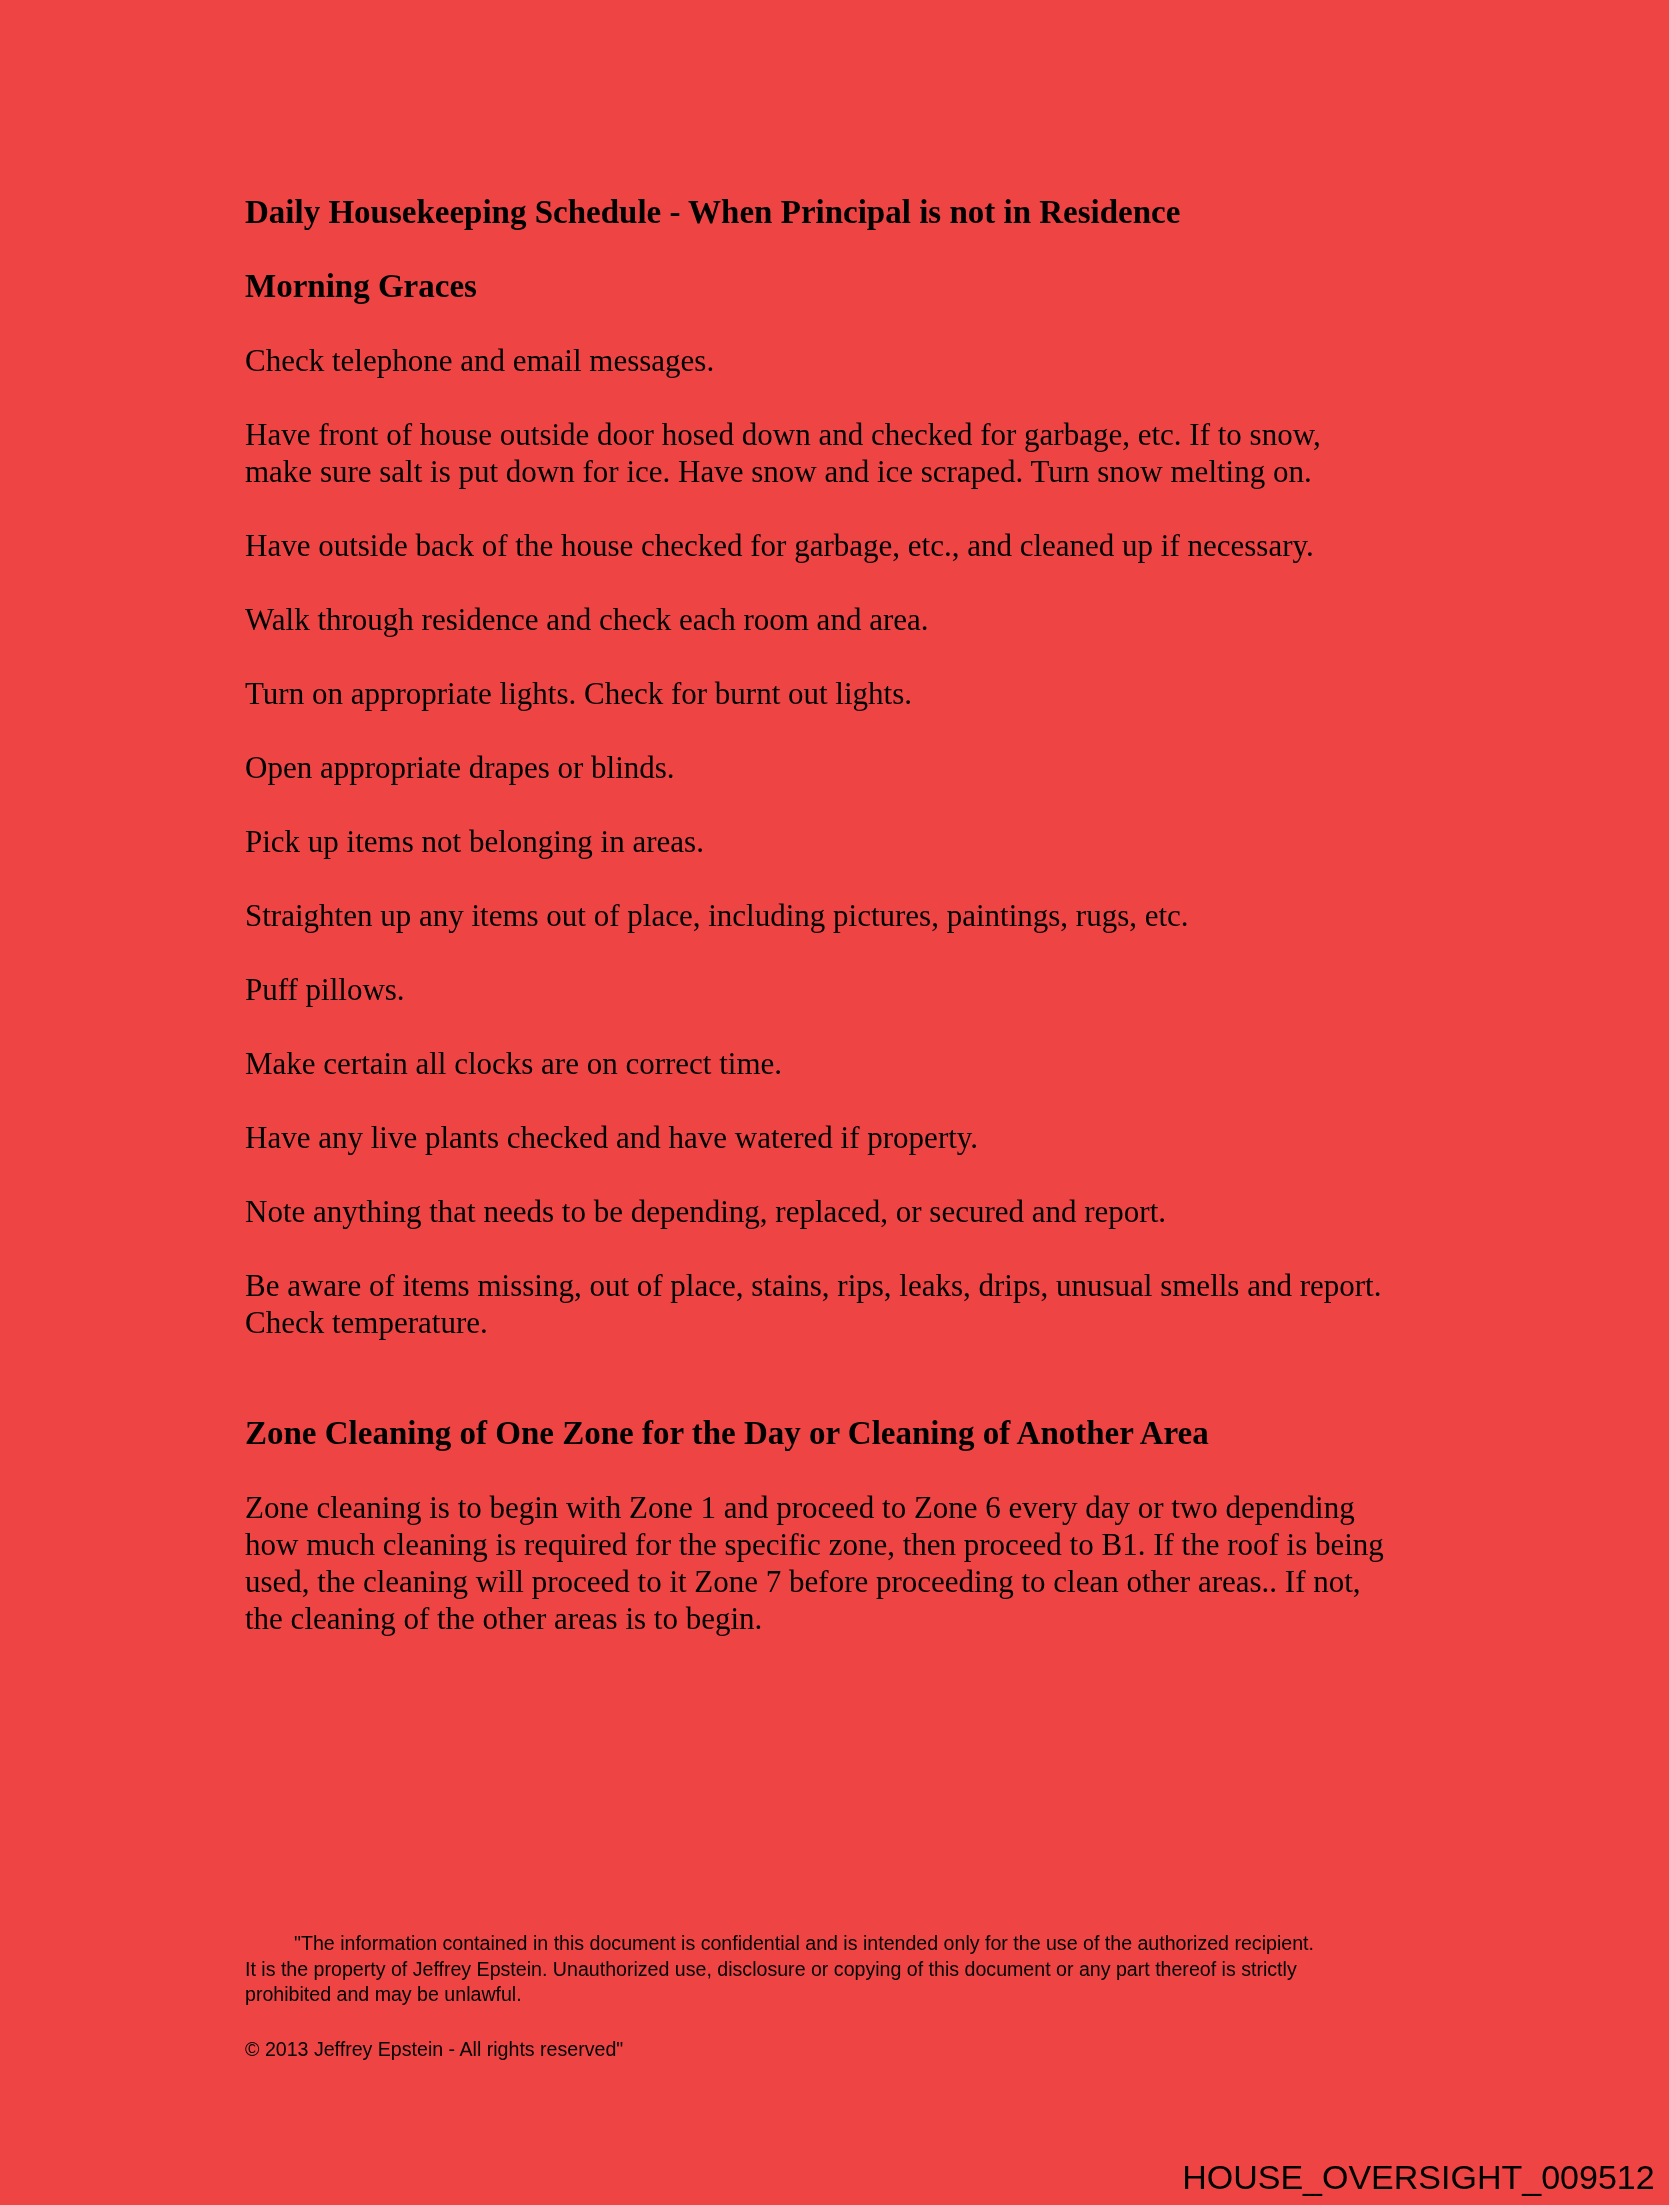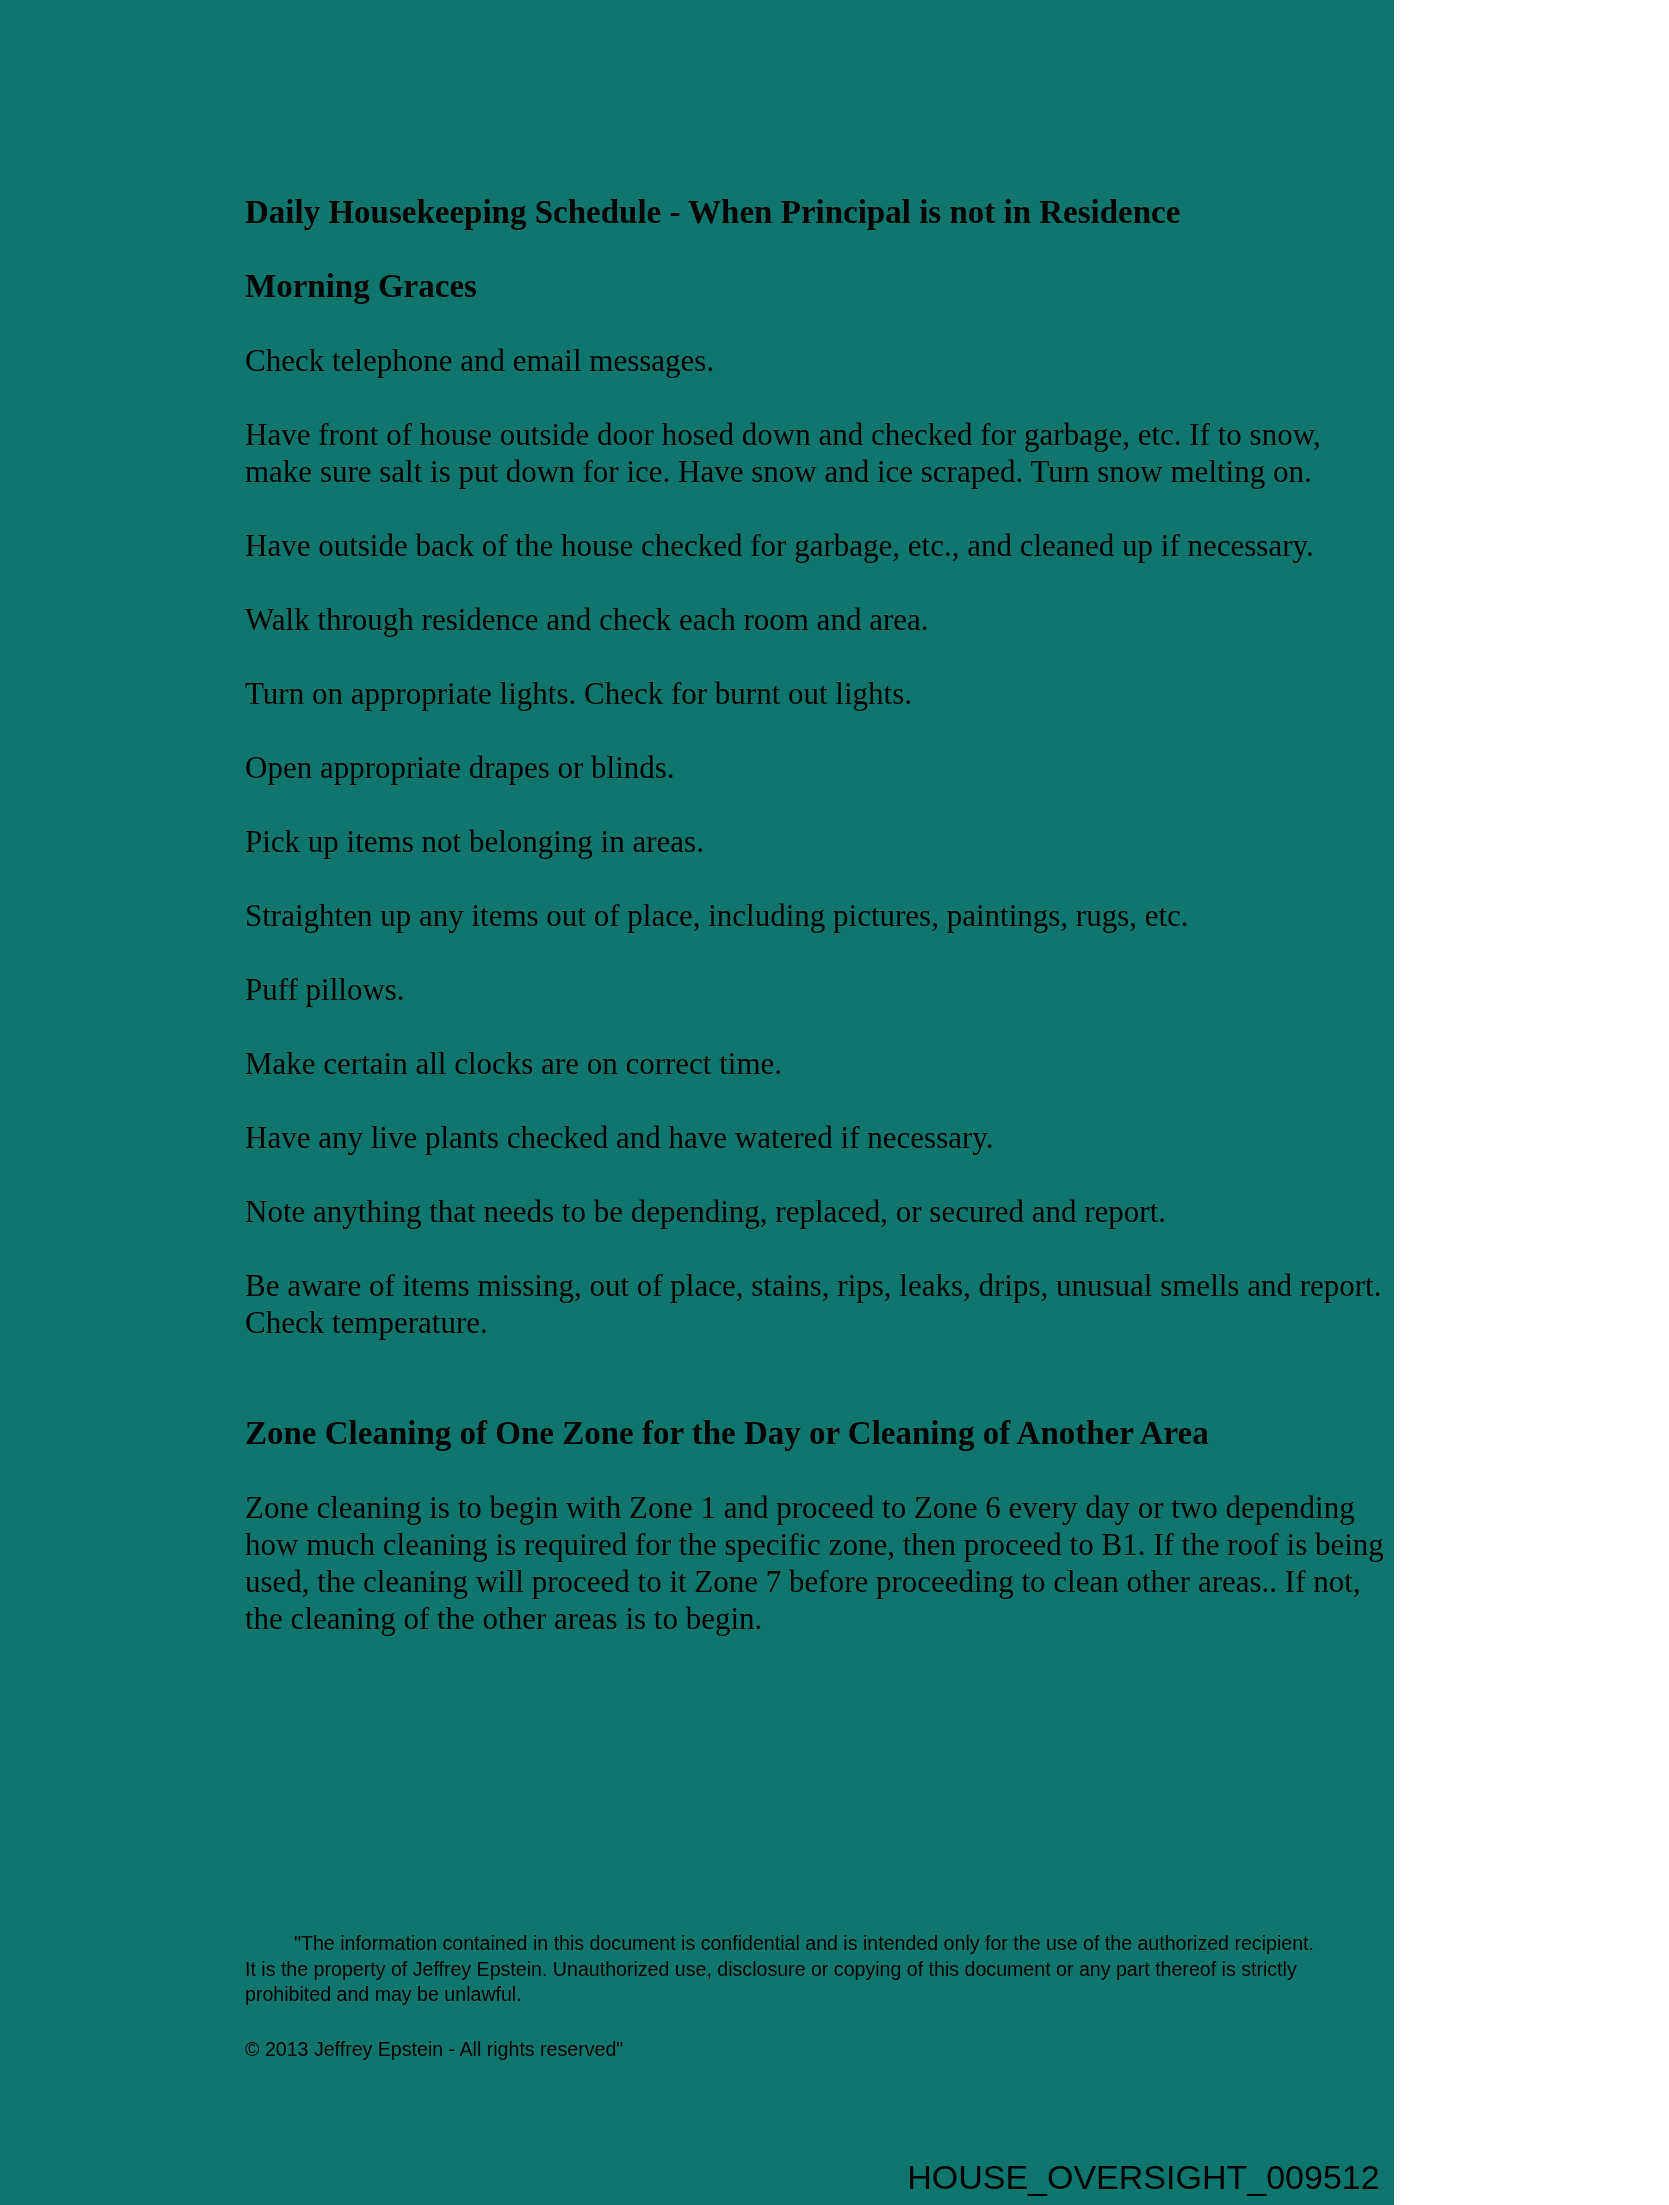--- a/index.html
+++ b/index.html
@@ -1,20 +1,20 @@
 <!DOCTYPE html>
 <html style="font-size:10.5px"><head>
 <meta charset="utf-8">
 <style>
   html, body { margin: 0; padding: 0; background: #ffffff; }
   .page {
     position: relative;
-    width: 1394px;
+    width: 1669px;
     height: 2205px;
-    background: #0f766e;
+    background: #ef4444;
     color: #000000;
     overflow: hidden;
     font-family: "Liberation Serif", "DejaVu Serif", serif;
   }
   .content {
     position: absolute;
     left: 245px;
     top: 194px;
     width: 1144px;
   }
@@ -77,21 +77,21 @@
     <p class="body-text">Check telephone and email messages.</p>
     <p class="body-text">Have front of house outside door hosed down and checked for garbage, etc. If to snow, make sure salt is put down for ice. Have snow and ice scraped. Turn snow melting on.</p>
     <p class="body-text">Have outside back of the house checked for garbage, etc., and cleaned up if necessary.</p>
     <p class="body-text">Walk through residence and check each room and area.</p>
     <p class="body-text">Turn on appropriate lights. Check for burnt out lights.</p>
     <p class="body-text">Open appropriate drapes or blinds.</p>
     <p class="body-text">Pick up items not belonging in areas.</p>
     <p class="body-text">Straighten up any items out of place, including pictures, paintings, rugs, etc.</p>
     <p class="body-text">Puff pillows.</p>
     <p class="body-text">Make certain all clocks are on correct time.</p>
-    <p class="body-text">Have any live plants checked and have watered if necessary.</p>
+    <p class="body-text">Have any live plants checked and have watered if property.</p>
     <p class="body-text">Note anything that needs to be depending, replaced, or secured and report.</p>
     <p class="body-text">Be aware of items missing, out of place, stains, rips, leaks, drips, unusual smells and report. Check temperature.</p>
 
     <h2 class="section-heading zone-heading">Zone Cleaning of One Zone for the Day or Cleaning of Another Area</h2>
 
     <p class="body-text">Zone cleaning is to begin with Zone 1 and proceed to Zone 6 every day or two depending how much cleaning is required for the specific zone, then proceed to B1. If the roof is being used, the cleaning will proceed to it Zone 7 before proceeding to clean other areas.. If not, the cleaning of the other areas is to begin.</p>
 
   </div>
 
   <div class="footer">

